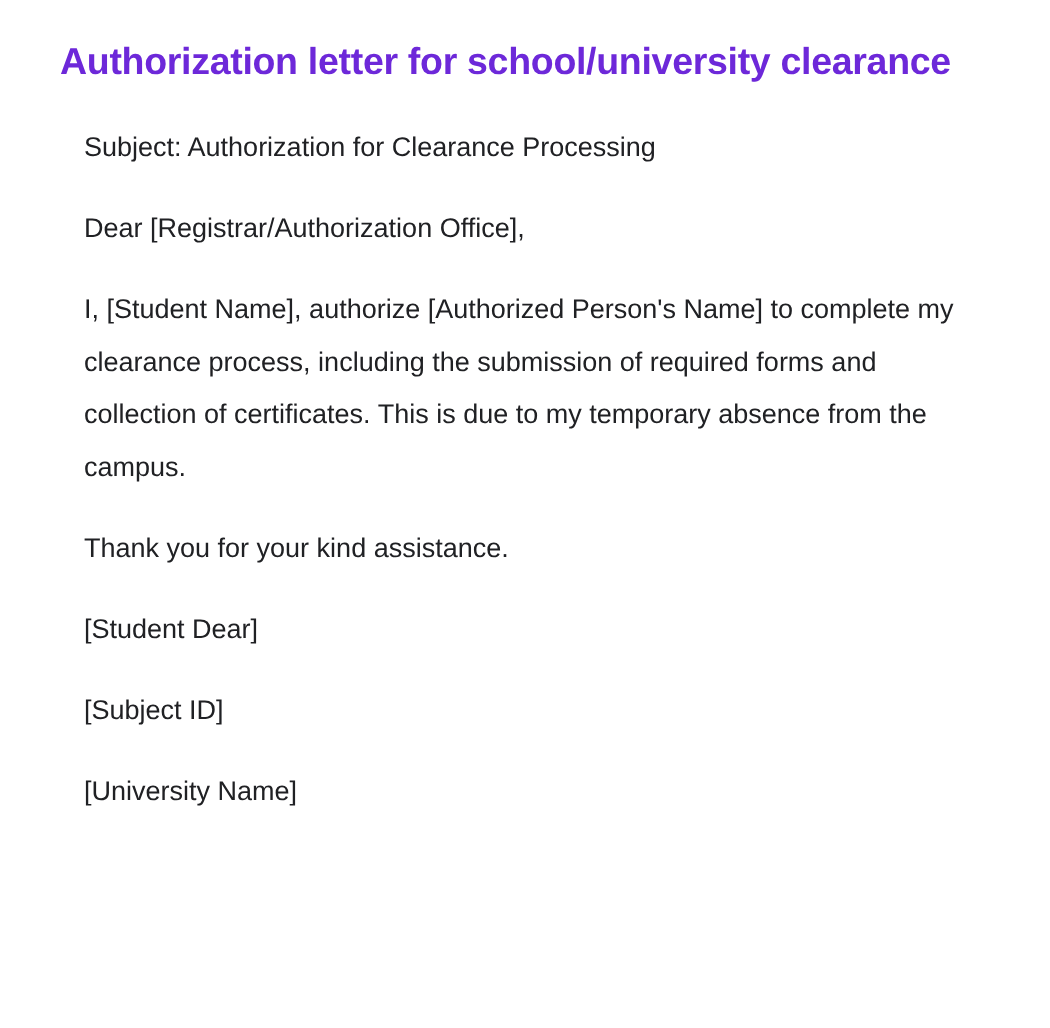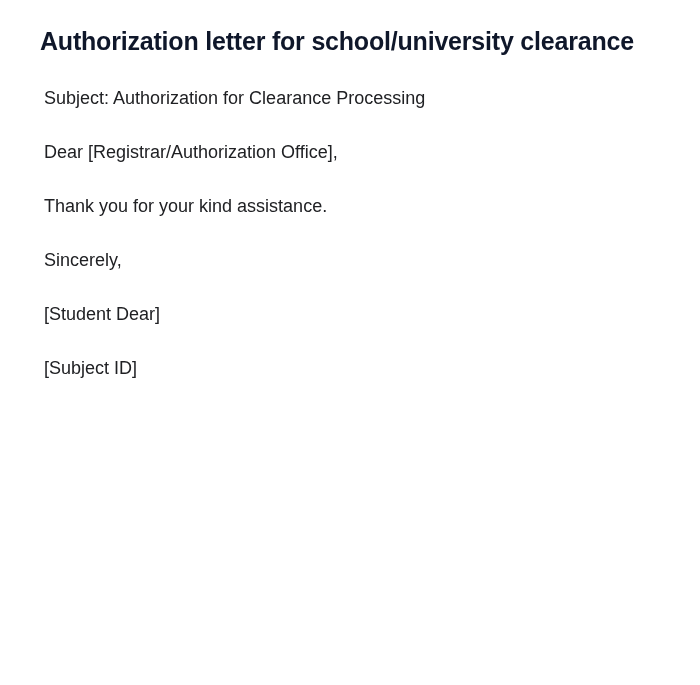--- a/index.html
+++ b/index.html
@@ -16,44 +16,45 @@
   }
   main.letter {
     padding: 20px 40px 0 40px;
   }
   h1.letter-title {
     margin: 0;
     max-width: 600px;
     font-size: 25px;
     line-height: 42px;
     font-weight: 700;
-    color: #0f172a;
+    color: #6d28d9;
     letter-spacing: -0.2px;
   }
   p.letter-line {
-    margin: 19px 4px;
+    margin: 19px 16px;
     max-width: 620px;
     font-size: 18px;
     line-height: 35px;
     font-weight: 400;
     color: #202124;
   }
 </style>
 </head>
 <body>
 
 <main class="letter">
   <h1 class="letter-title">Authorization letter for school/university clearance</h1>
 
   <p class="letter-line">Subject: Authorization for Clearance Processing</p>
 
   <p class="letter-line">Dear [Registrar/Authorization Office],</p>
 
+  <p class="letter-line">I, [Student Name], authorize [Authorized Person's Name] to complete my clearance process, including the submission of required forms and collection of certificates. This is due to my temporary absence from the campus.</p>
 
   <p class="letter-line">Thank you for your kind assistance.</p>
 
-  <p class="letter-line">Sincerely,</p>
 
   <p class="letter-line">[Student Dear]</p>
 
   <p class="letter-line">[Subject ID]</p>
 
+  <p class="letter-line">[University Name]</p>
 </main>
 
 </body></html>

